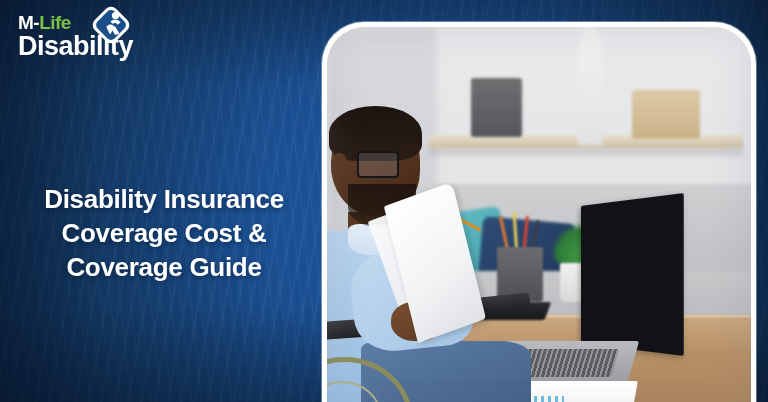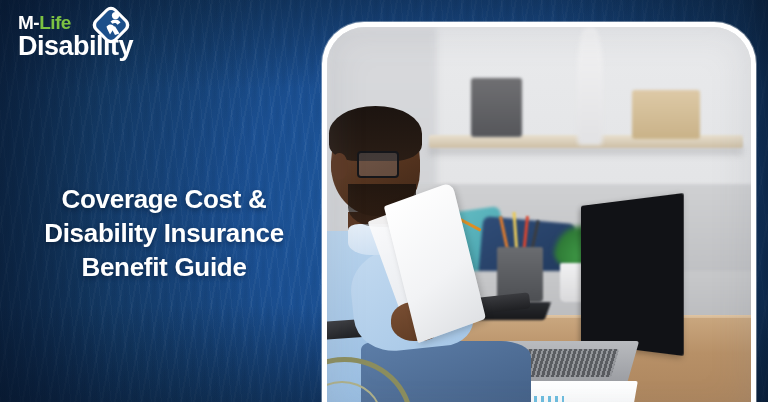--- a/index.html
+++ b/index.html
@@ -241,23 +241,23 @@
       <g fill="#ffffff">
         <circle cx="27.5" cy="13.5" r="3.6"></circle>
         <path d="M22.5 19.5 C25.5 16.5 30.5 16.8 32.5 20.5 L29.5 22.8 C28.5 20.8 26.2 20.6 24.5 21.8 Z"></path>
         <path d="M18.5 24.5 C21.5 21.0 25.5 22.2 26.5 25.5 L22.0 32.5 C20.5 29.5 19.0 27.0 18.5 24.5 Z"></path>
         <path d="M26.8 24.0 L31.5 31.5 L27.0 33.0 L24.0 27.5 Z"></path>
       </g>
     </svg>
   </div>
 
   <div id="headline">
+    <span class="ln">Disability Insurance</span>
     <span class="ln">Coverage Cost &amp;</span>
-    <span class="ln">Disability Insurance</span>
-    <span class="ln">Benefit Guide</span>
+    <span class="ln">Coverage Guide</span>
   </div>
 
   <div id="photo-frame">
     <div id="photo">
       <div class="ph" id="wall"></div>
       <div class="ph blur2" id="wall-left"></div>
       <div class="ph" id="shelf-shadow"></div>
       <div class="ph" id="shelf"></div>
       <div class="ph" id="shelf-box1"></div>
       <div class="ph" id="shelf-box2"></div>

